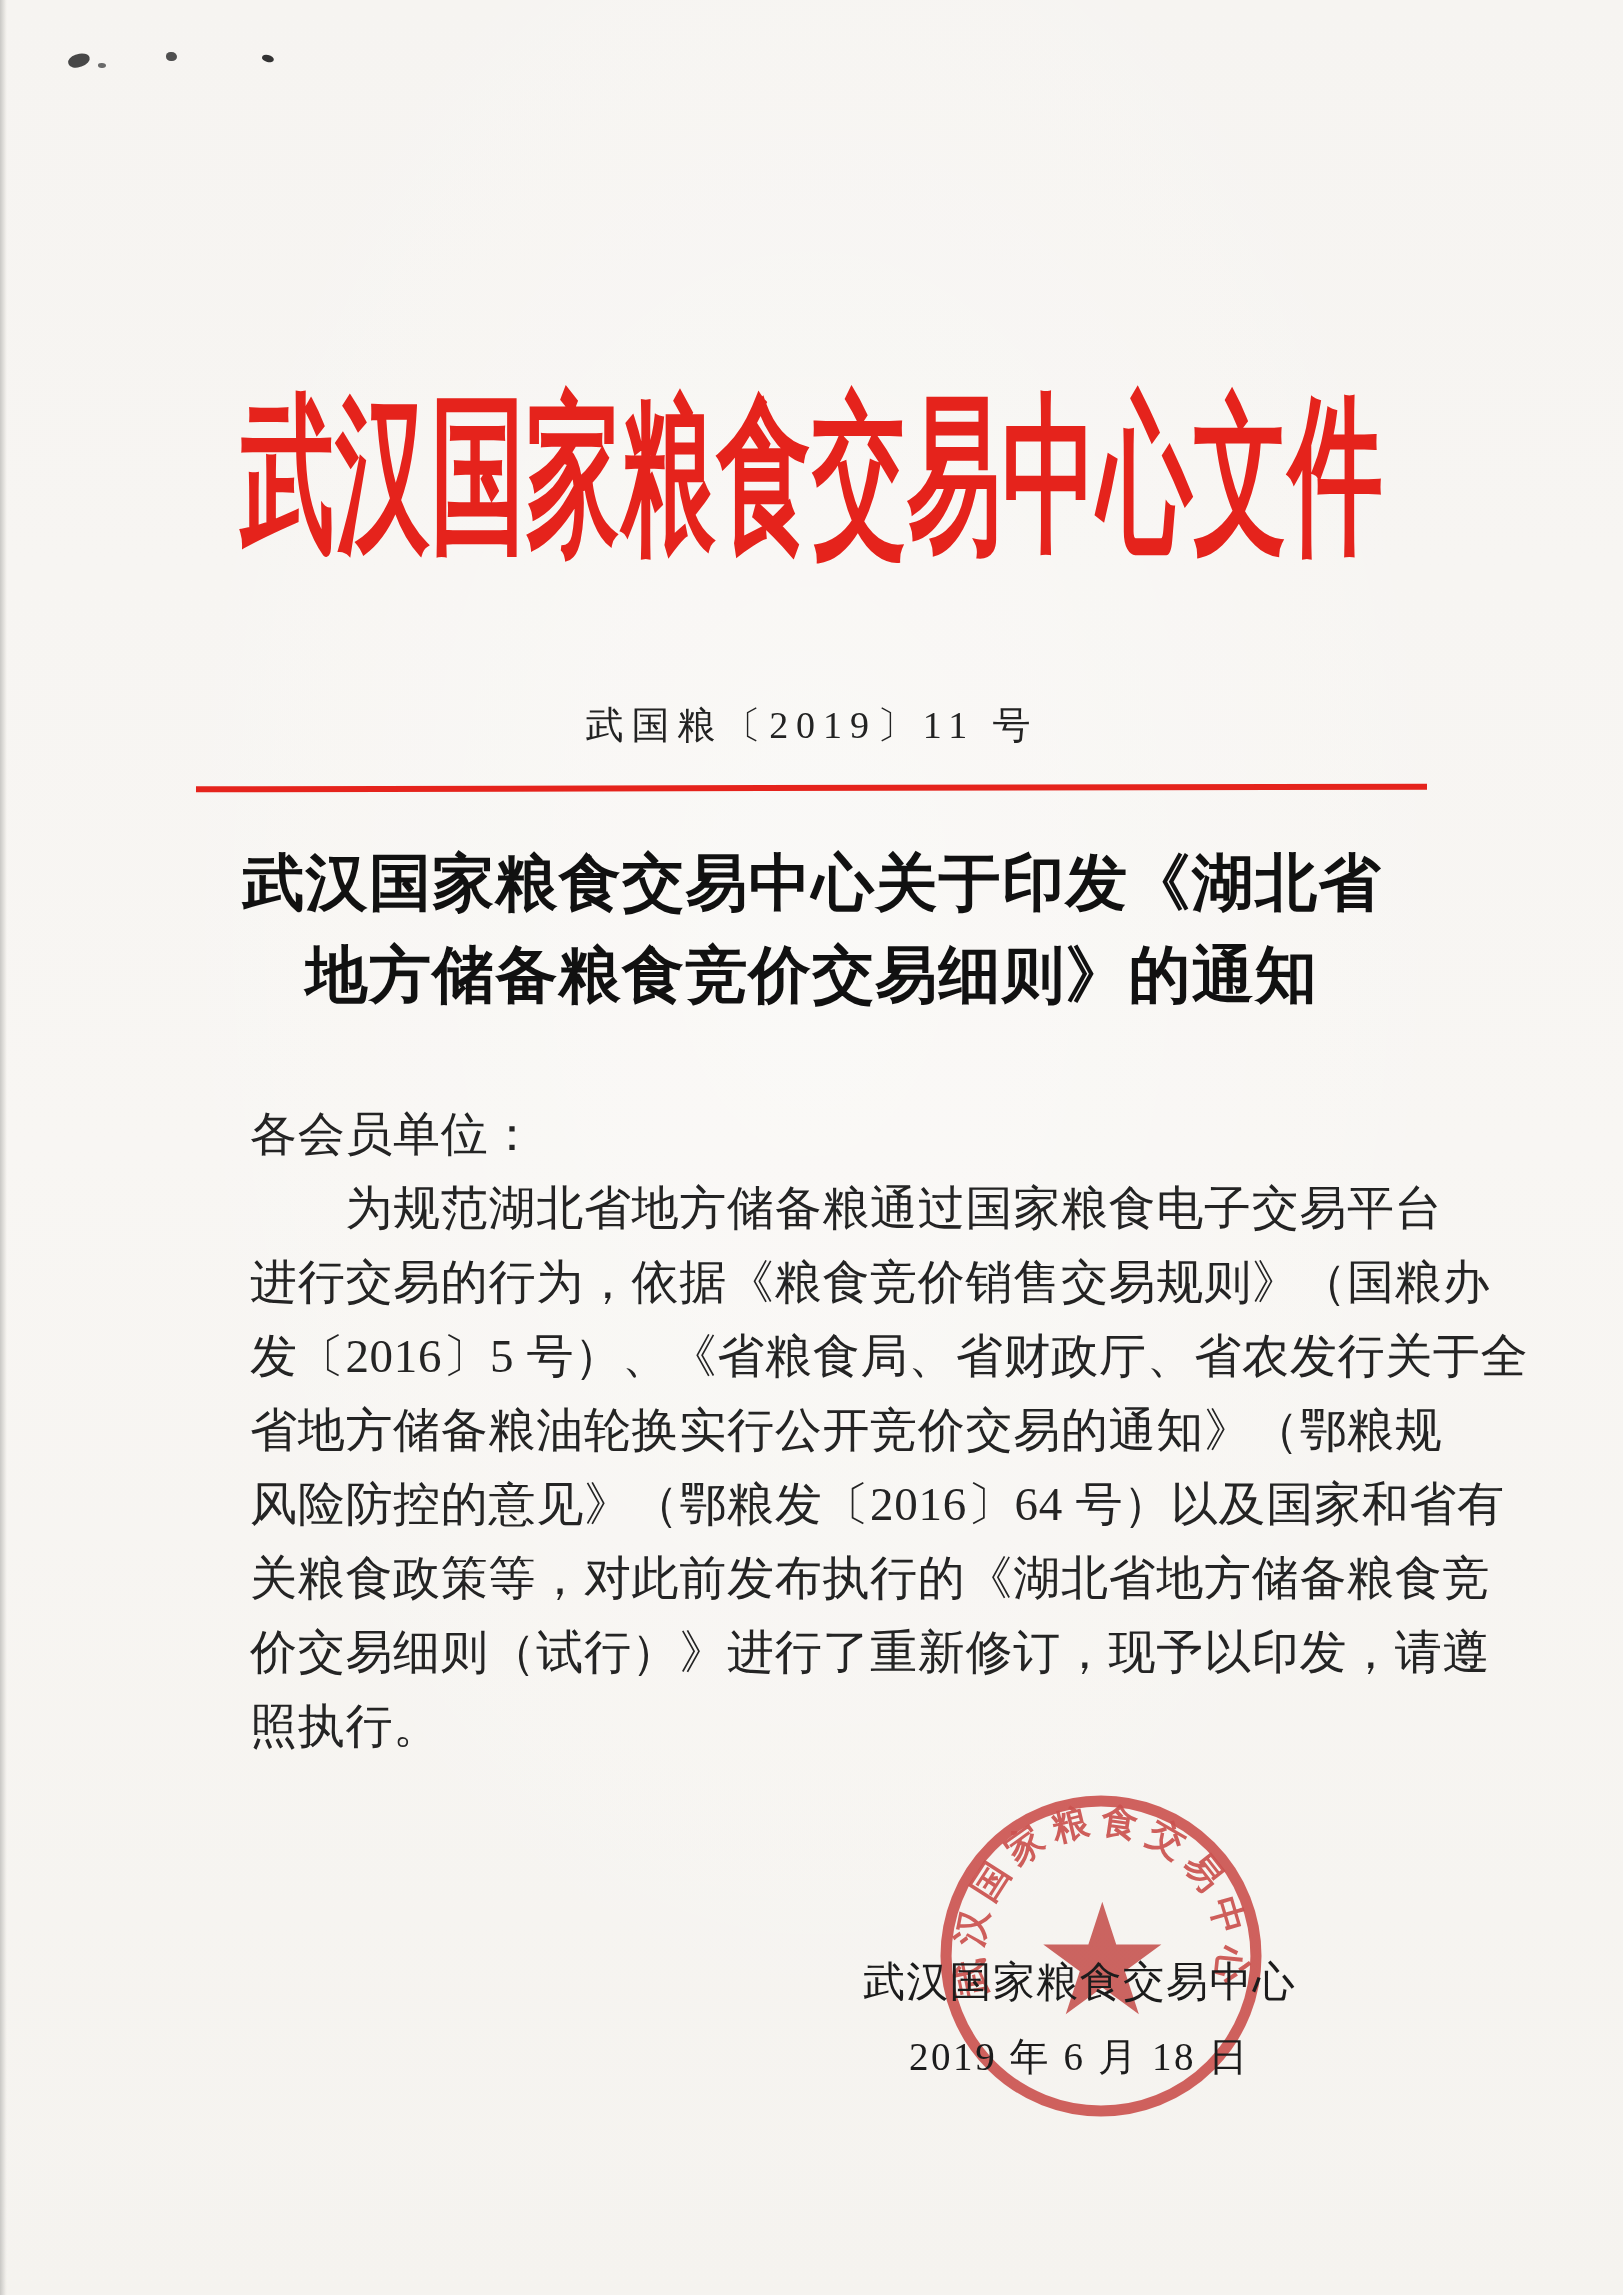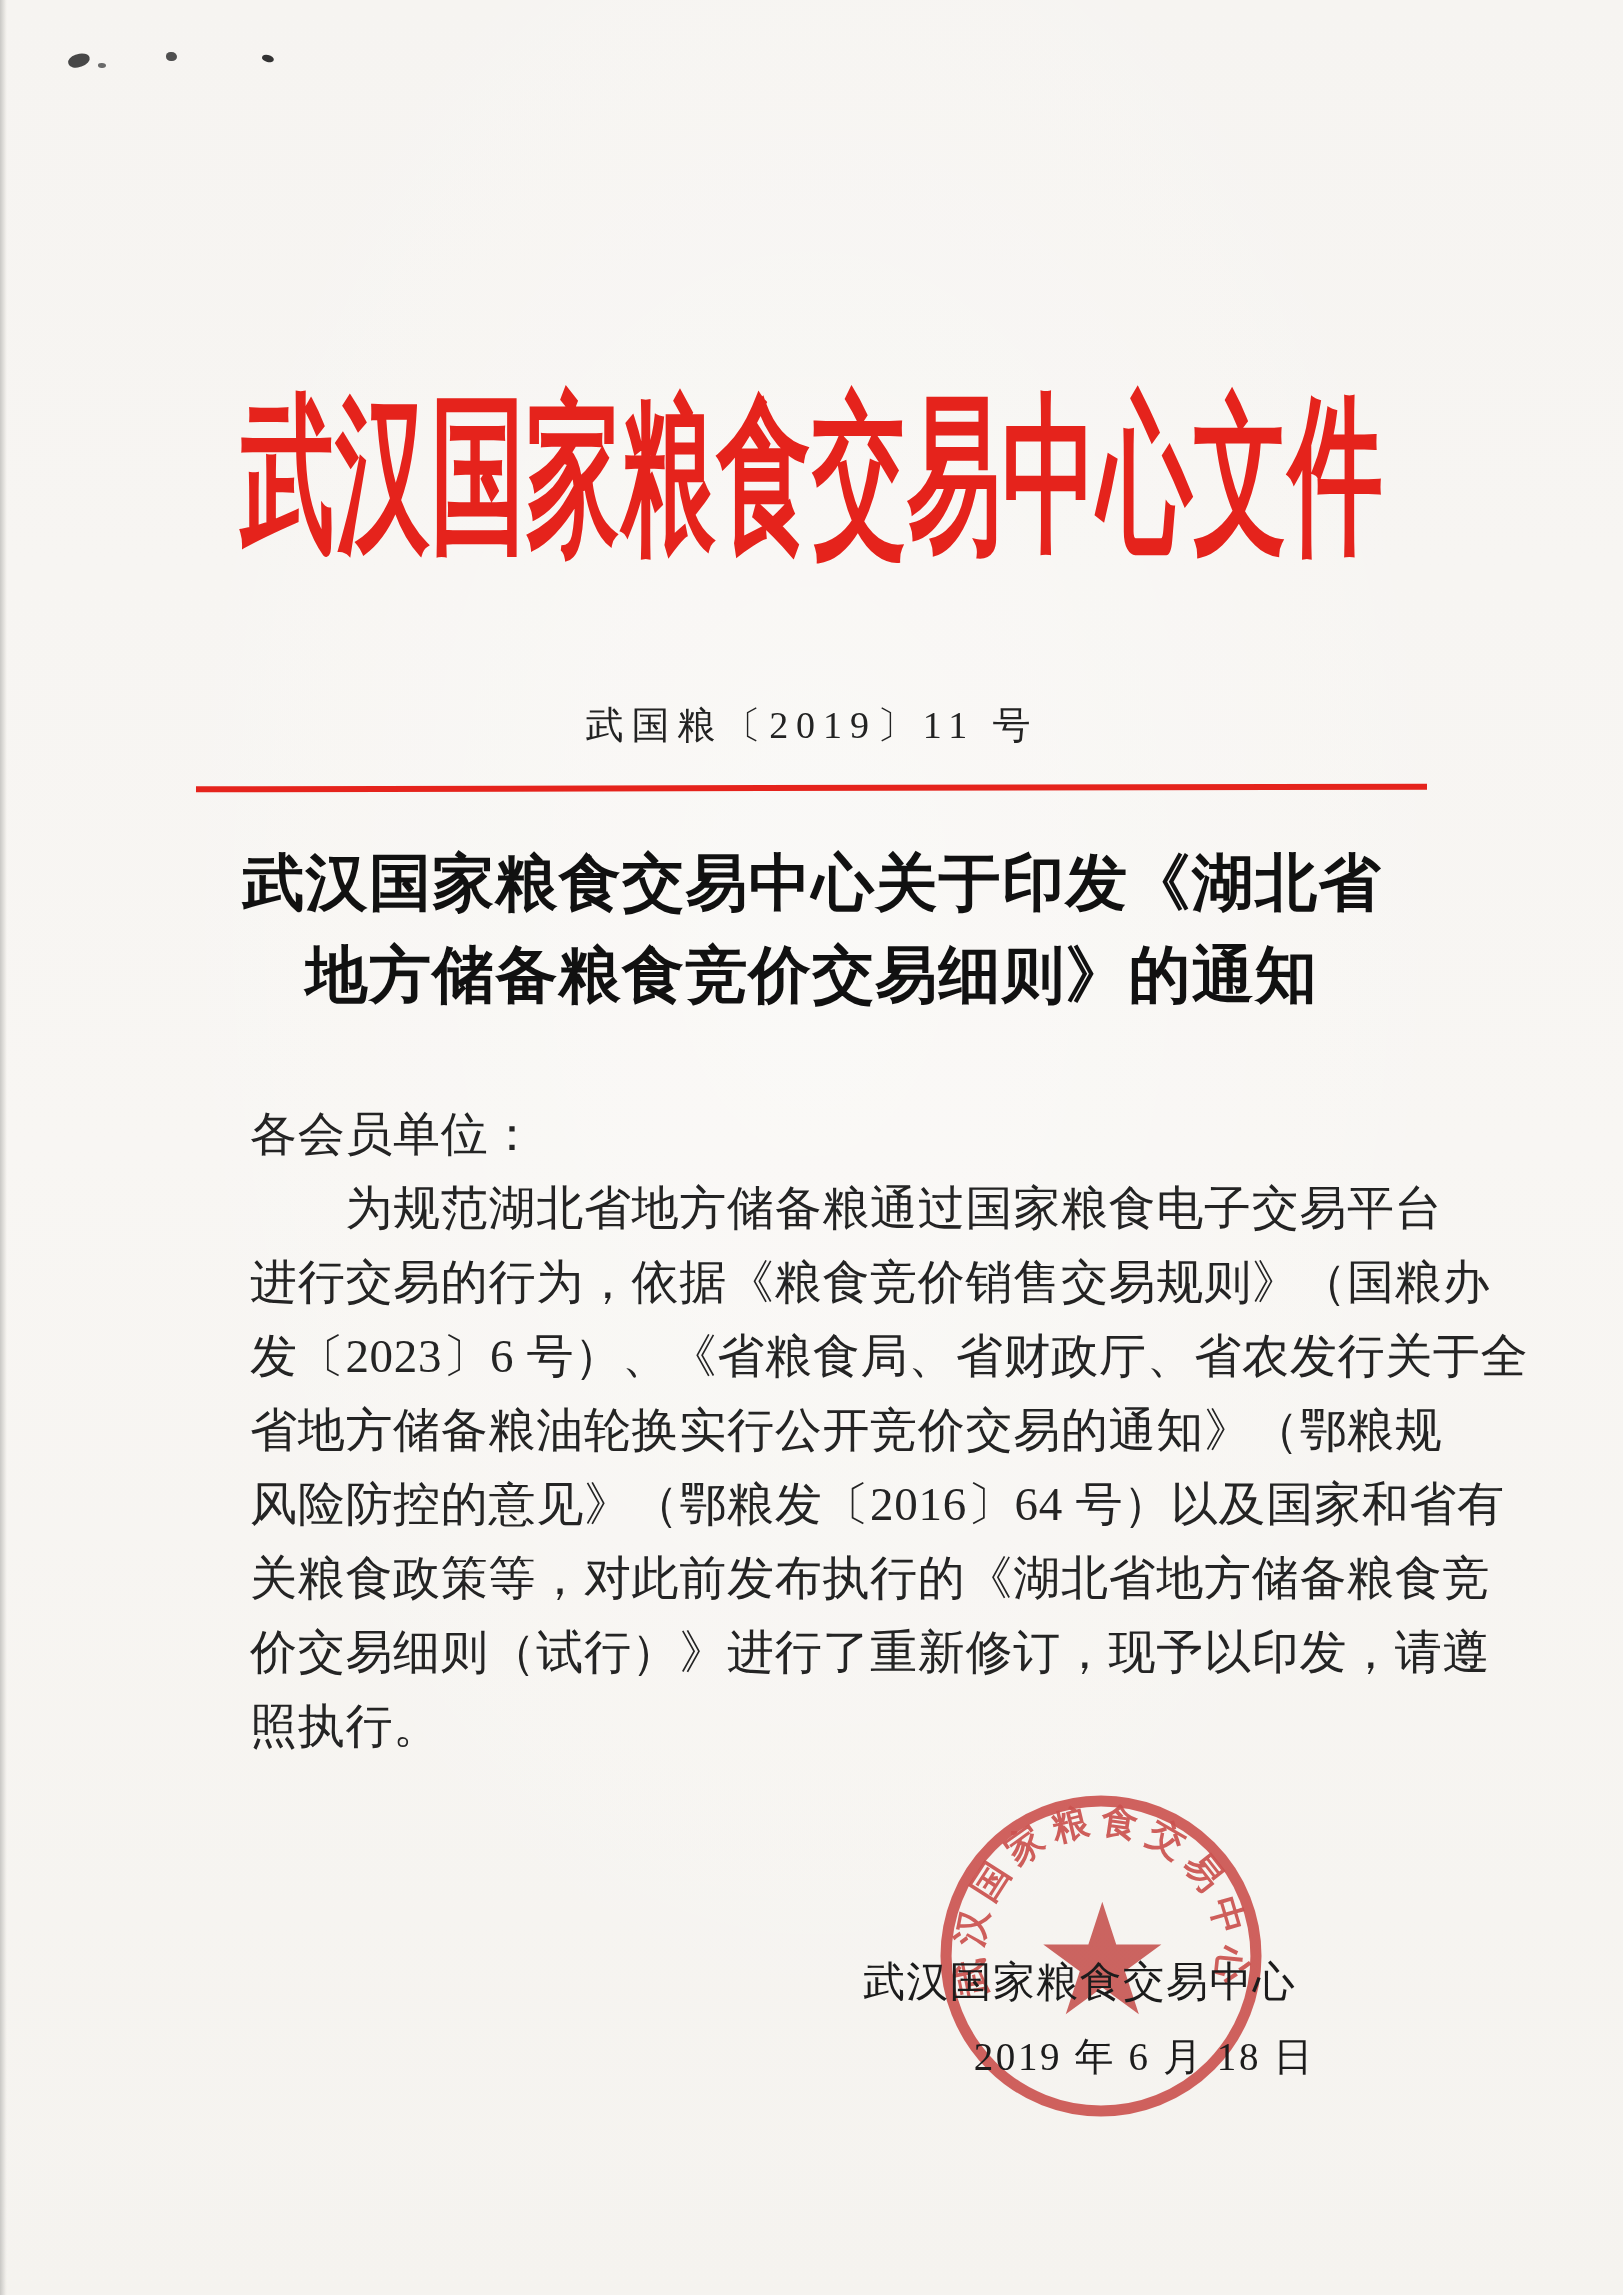--- a/index.html
+++ b/index.html
@@ -52,21 +52,21 @@
     font-size:47px;line-height:74px;letter-spacing:0.7px;color:#242424;
   }
   .body-block .bline{white-space:nowrap;}
   .signature-org{
     position:absolute;left:844px;top:1961px;width:471px;
     text-align:center;font-size:42px;line-height:42px;letter-spacing:1.3px;
     color:#1c1c1c;z-index:3;white-space:nowrap;
   }
   .signature-date{
     position:absolute;left:844px;top:2037px;width:471px;
-    text-align:right;font-size:39px;line-height:39px;letter-spacing:2.6px;
+    text-align:center;font-size:39px;line-height:39px;letter-spacing:2.6px;
     color:#1c1c1c;z-index:3;white-space:nowrap;
   }
   .seal{
     position:absolute;left:931px;top:1786px;width:340px;height:340px;
     z-index:2;filter:blur(0.7px);mix-blend-mode:multiply;opacity:.92;
   }
 </style>
 </head>
 <body>
 
@@ -88,21 +88,21 @@
 
   <div class="notice-title">
     <div>武汉国家粮食交易中心关于印发《湖北省</div>
     <div>地方储备粮食竞价交易细则》的通知</div>
   </div>
 
   <div class="body-block">
     <div class="bline">各会员单位：</div>
     <div class="bline">　　为规范湖北省地方储备粮通过国家粮食电子交易平台</div>
     <div class="bline">进行交易的行为，依据《粮食竞价销售交易规则》（国粮办</div>
-    <div class="bline">发〔2023〕6 号）、《省粮食局、省财政厅、省农发行关于全</div>
+    <div class="bline">发〔2016〕5 号）、《省粮食局、省财政厅、省农发行关于全</div>
     <div class="bline">省地方储备粮油轮换实行公开竞价交易的通知》（鄂粮规</div>
     <div class="bline">风险防控的意见》（鄂粮发〔2016〕64 号）以及国家和省有</div>
     <div class="bline">关粮食政策等，对此前发布执行的《湖北省地方储备粮食竞</div>
     <div class="bline">价交易细则（试行）》进行了重新修订，现予以印发，请遵</div>
     <div class="bline">照执行。</div>
   </div>
 
   <svg class="seal" viewBox="0 0 520 520" xmlns="http://www.w3.org/2000/svg">
     <circle cx="260" cy="260" r="237" fill="none" stroke="#cf4644" stroke-width="17" opacity="0.9"></circle>
     <polygon points="262,177 283.3,242.6 352.3,242.6 296.5,283.2 317.9,348.9 262,308.3 206.1,348.9 227.5,283.2 171.7,242.6 240.7,242.6" fill="#c84341" opacity="0.88"></polygon>

